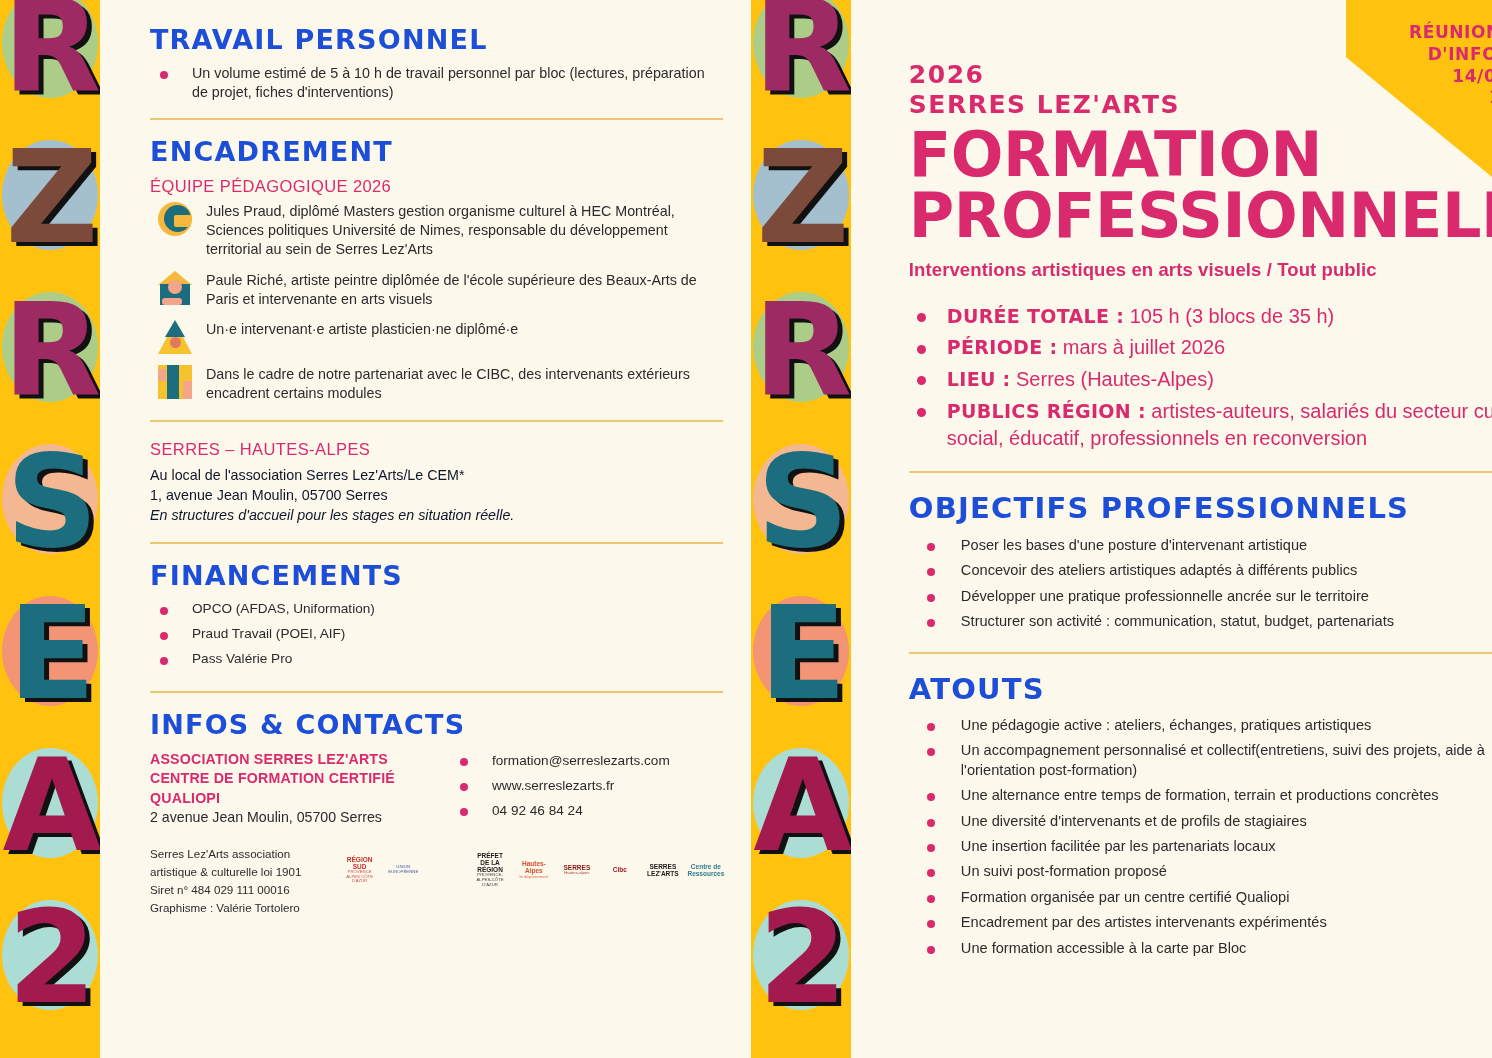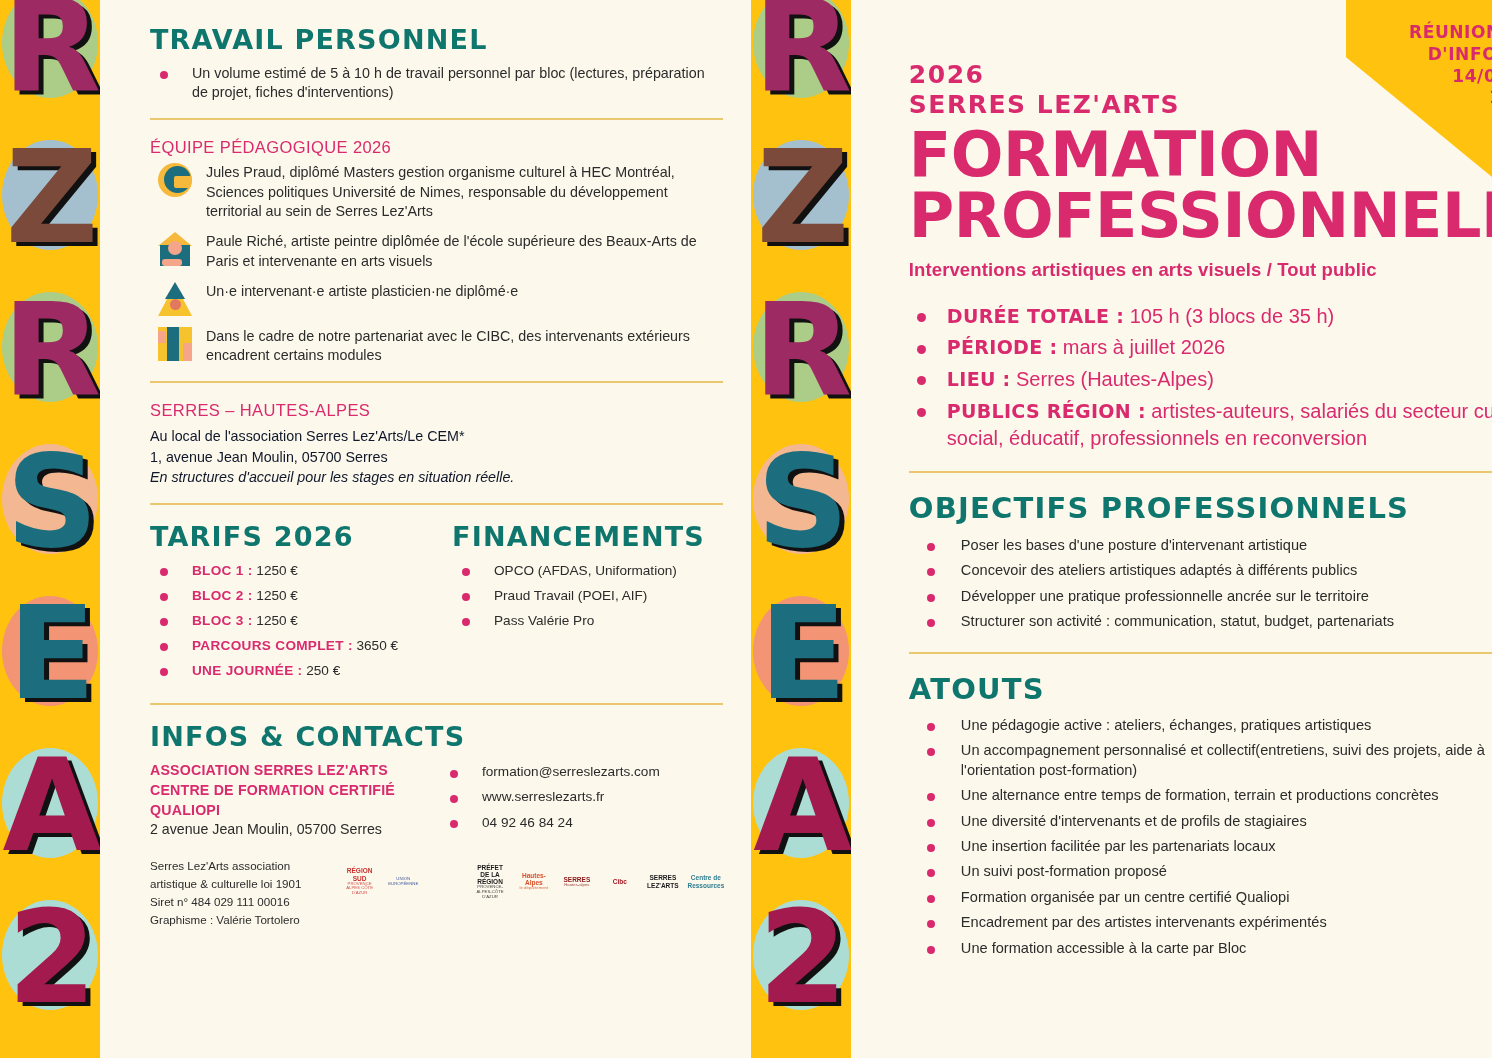--- a/index.html
+++ b/index.html
@@ -28,21 +28,21 @@
   .gap-left{flex:0 0 45px;background:#FDF8EC;}
 
   
   .col-left{flex:0 0 600px;padding:26px 28px 0 5px;box-sizing:border-box;}
   .mid-gap{flex:0 0 10px;}
   .col-right{flex:1 1 auto;padding:60px 48px 0 48px;box-sizing:border-box;position:relative;}
 
   
   h2.sec{
     font-family:"DejaVu Sans", sans-serif;
-    color:#0f766e;font-size:27px;font-weight:bold;
+    color:#1d4ed8;font-size:27px;font-weight:bold;
     letter-spacing:1.2px;margin:0 0 10px 0;line-height:1.05;
   }
   h3.sub{
     color:#D92A6E;font-size:16.5px;font-weight:normal;
     letter-spacing:.4px;margin:0 0 6px 0;
   }
   .rule{height:2px;background:#EBC870;margin:16px 0 18px 0;}
   ul.b{list-style:none;margin:0;padding:0;}
   ul.b li{
     position:relative;padding-left:42px;margin-bottom:5px;
@@ -79,21 +79,21 @@
   .ic-rect .c{position:absolute;right:0;top:16px;width:9px;height:18px;background:#F4A58A;}
 
   
   .two-col{display:flex;gap:14px;}
   .two-col .c1{flex:0 0 288px;}
   .two-col .c2{flex:1 1 auto;}
   .tarif-k{color:#D92A6E;font-weight:bold;letter-spacing:.3px;}
   ul.b.tight li{margin-bottom:7px;font-size:13.6px;}
 
   
-  .contact-wrap{display:flex;}
+  .contact-wrap{display:flex;gap:10px;}
   .contact-l{flex:0 0 290px;}
   .contact-r{flex:1 1 auto;padding-top:2px;}
   .assoc{color:#D92A6E;font-weight:bold;font-size:14.2px;line-height:1.38;letter-spacing:.2px;margin:0;}
   .addr{font-size:14.2px;color:#2B2B2B;margin:1px 0 0 0;}
 
   
   .footer{display:flex;align-items:flex-start;margin-top:18px;}
   .legal{font-size:11.6px;line-height:1.55;color:#2B2B2B;flex:0 0 180px;}
   .logos{display:flex;align-items:center;gap:9px;flex:1 1 auto;padding-left:12px;padding-top:6px;}
   .logo{height:38px;display:flex;flex-direction:column;align-items:center;justify-content:center;font-size:5.2px;text-align:center;line-height:1.1;}
@@ -162,20 +162,21 @@
 
     <section>
       <h2 class="sec">TRAVAIL PERSONNEL</h2>
       <ul class="b">
         <li>Un volume estimé de 5 à 10 h de travail personnel par bloc (lectures, préparation de projet, fiches d'interventions)</li>
       </ul>
     </section>
     <div class="rule"></div>
 
     <section>
+      <h2 class="sec">ENCADREMENT</h2>
       <h3 class="sub">ÉQUIPE PÉDAGOGIQUE 2026</h3>
 
       <div class="person">
         <div class="pic">
             <div class="ic-circle"></div>
           </div>
         <div class="txt">Jules Praud, diplômé Masters gestion organisme culturel à HEC Montréal, Sciences politiques Université de Nimes, responsable du développement territorial au sein de Serres Lez'Arts</div>
       </div>
 
       <div class="person">
@@ -216,30 +217,20 @@
 
     <section>
       <h3 class="sub">SERRES – HAUTES-ALPES</h3>
       <p class="body-txt">Au local de l'association Serres Lez'Arts/Le CEM*</p>
       <p class="body-txt">1, avenue Jean Moulin, 05700 Serres</p>
       <p class="body-txt ital">En structures d'accueil pour les stages en situation réelle.</p>
     </section>
     <div class="rule"></div>
 
     <section class="two-col">
-      <div class="c1">
-        <h2 class="sec">TARIFS 2026</h2>
-        <ul class="b tight" id="tarifsList">
-            <li><span class="tarif-k">BLOC 1 :</span> 1250 €</li>
-            <li><span class="tarif-k">BLOC 2 :</span> 1250 €</li>
-            <li><span class="tarif-k">BLOC 3 :</span> 1250 €</li>
-            <li><span class="tarif-k">PARCOURS COMPLET :</span> 3650 €</li>
-            <li><span class="tarif-k">UNE JOURNÉE :</span> 250 €</li>
-          </ul>
-      </div>
       <div class="c2">
         <h2 class="sec">FINANCEMENTS</h2>
         <ul class="b tight" id="finList">
             <li>OPCO (AFDAS, Uniformation)</li>
             <li>Praud Travail (POEI, AIF)</li>
             <li>Pass Valérie Pro</li>
           </ul>
       </div>
     </section>
     <div class="rule"></div>

